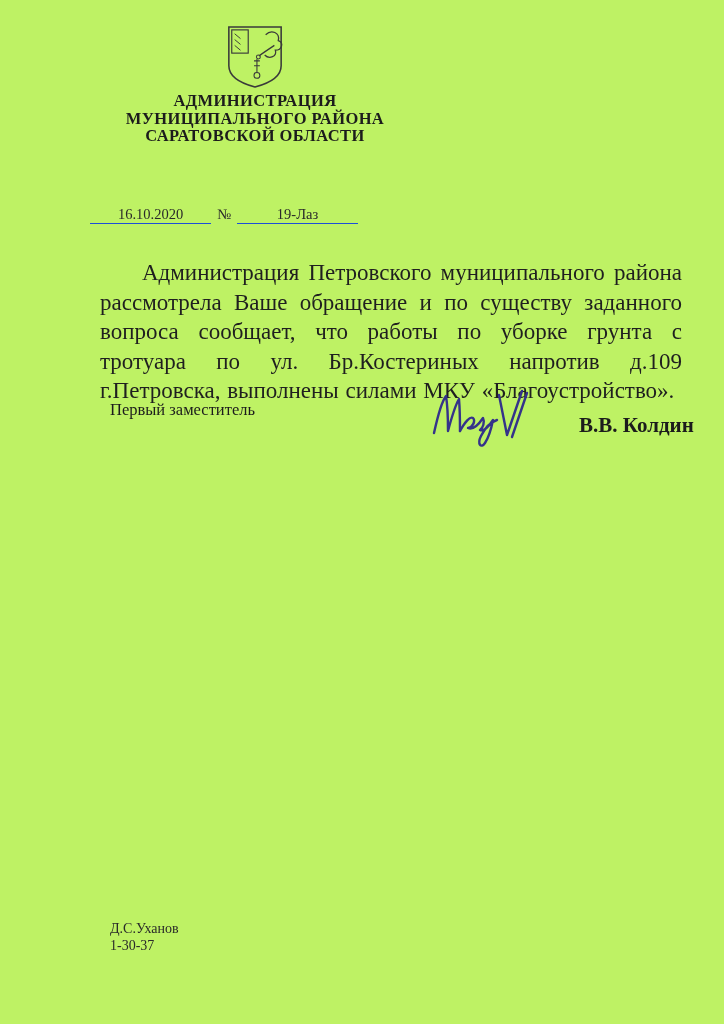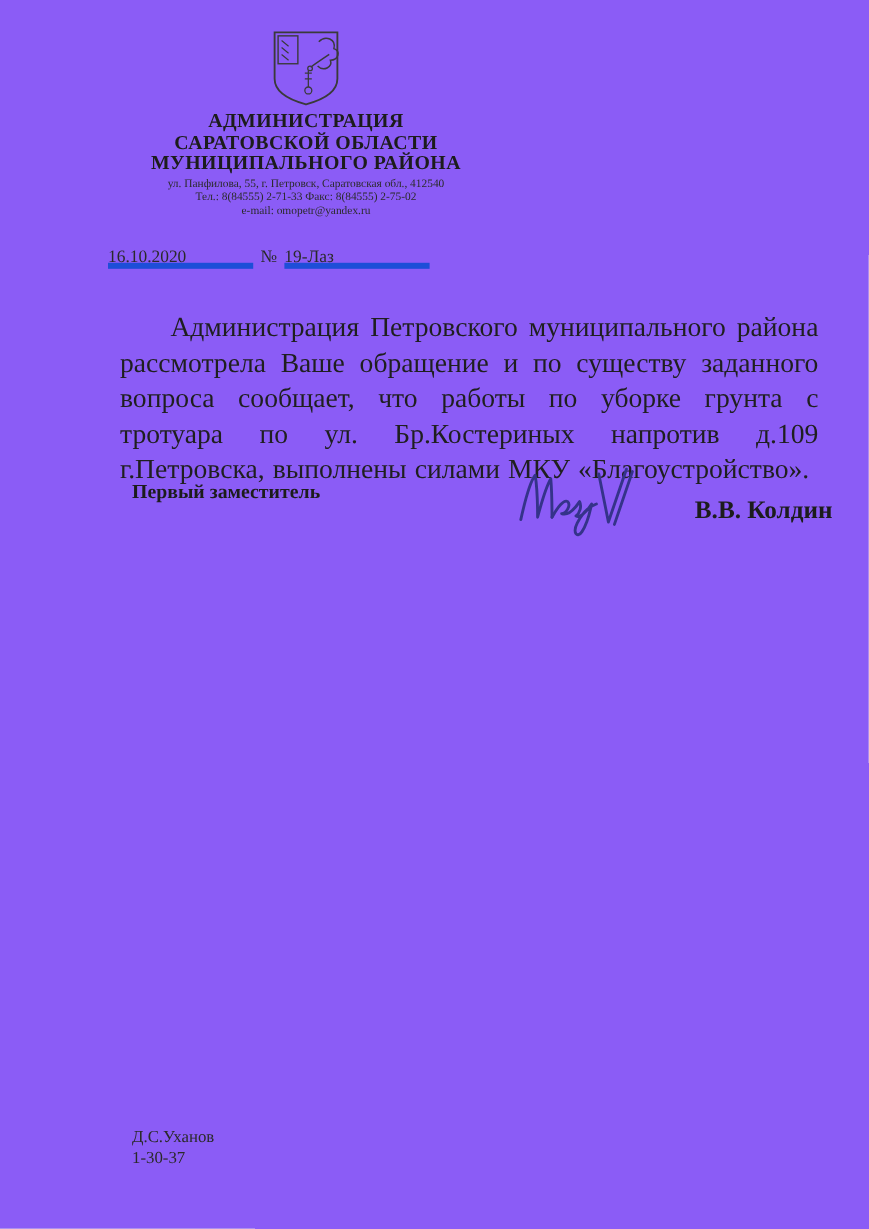--- a/index.html
+++ b/index.html
@@ -1,95 +1,90 @@
 <!DOCTYPE html>
 <html><head>
 <meta charset="utf-8">
 <style>
   * { margin:0; padding:0; box-sizing:border-box; }
   html,body { background:#e8e8e8; }
   .page {
     position:relative;
     width:724px; height:1024px;
     margin:0 auto;
-    background:#8b5cf6;
+    background:#bef264;
     font-family:"Liberation Serif","DejaVu Serif",serif;
     color:#222;
     overflow:hidden;
   }
 
   
   .letterhead {
     position:absolute; top:24px; left:85px; width:340px;
     text-align:center;
   }
   .emblem { display:block; margin:0 auto 2px auto; }
   .org-name { font-weight:bold; font-size:16.5px; line-height:17.5px; letter-spacing:0.4px; color:#1c1c1c; }
   .contacts { margin-top:4px; font-size:9.5px; line-height:11px; color:#2b2b2b; }
 
   
   .refblock {
     position:absolute; top:203px; left:90px; width:268px;
     font-size:14.5px; color:#2a2a2a;
   }
   .refrow { display:flex; align-items:flex-end; height:21px; }
-  .refcell { flex:1; border-bottom:5px solid #1d4ed8; height:20px; line-height:20px; }
+  .refcell { flex:1; border-bottom:1px solid #1d4ed8; text-align:center; height:20px; line-height:20px; }
   .reflabel { padding:0 6px; height:20px; line-height:20px; white-space:nowrap; }
   .reflabel.first { padding-left:0; }
 
   
   .body-par {
     position:absolute; top:258px; left:100px; width:582px;
     font-size:23px; line-height:29.5px;
     text-align:justify; text-indent:42px;
     color:#1f1f1f;
     word-spacing:1px;
   }
 
   
   .sig-title {
     position:absolute; top:399px; left:110px;
-    font-weight:bold; font-size:16.5px; line-height:21.5px; color:#1c1c1c;
+    font-weight:normal; font-size:16.5px; line-height:21.5px; color:#1c1c1c;
   }
   .sig-scribble { position:absolute; top:383px; left:428px; }
   .sig-name {
     position:absolute; top:413px; left:579px;
     font-weight:bold; font-size:21px; color:#1c1c1c;
   }
 
   
   .footer {
     position:absolute; top:921px; left:110px;
-    font-size:14px; line-height:16.5px; color:#2a2a2a;margin-top:20px;
+    font-size:14px; line-height:16.5px; color:#2a2a2a;
   }
 </style>
 </head>
 <body>
 
 <div class="page">
 
   <div class="letterhead">
     <svg class="emblem" width="62" height="66" viewBox="0 0 64 68">
       <path d="M5 3 L59 3 L59 43 C59 54 47 61 32 65 C17 61 5 54 5 43 Z" fill="none" stroke="#3a3a3a" stroke-width="1.6"></path>
       <rect x="8" y="6" width="17" height="24" fill="none" stroke="#3a3a3a" stroke-width="1.2"></rect>
       <path d="M11 10 l6 5 M11 16 l6 5 M11 22 l6 5" fill="none" stroke="#3a3a3a" stroke-width="1"></path>
       <path d="M43 11 C49 5 58 9 56 17 C62 19 60 27 53 27 C55 33 47 37 42 32" fill="none" stroke="#3a3a3a" stroke-width="1.3"></path>
       <path d="M52 22 C46 26 40 30 36 33" fill="none" stroke="#3a3a3a" stroke-width="1.3"></path>
       <circle cx="35.5" cy="34" r="2" fill="none" stroke="#3a3a3a" stroke-width="1.1"></circle>
       <path d="M34 36 L34 50 M31 38 h6 M31 43 h6" fill="none" stroke="#3a3a3a" stroke-width="1.1"></path>
       <circle cx="34" cy="53" r="3" fill="none" stroke="#3a3a3a" stroke-width="1.1"></circle>
     </svg>
     <div class="org-name">АДМИНИСТРАЦИЯ</div>
+    <div class="org-name">МУНИЦИПАЛЬНОГО РАЙОНА</div>
     <div class="org-name">САРАТОВСКОЙ ОБЛАСТИ</div>
-    <div class="org-name">МУНИЦИПАЛЬНОГО РАЙОНА</div>
-    <div class="contacts">
-      <div>ул. Панфилова, 55, г. Петровск, Саратовская обл., 412540</div>
-      <div>Тел.: 8(84555) 2-71-33 Факс: 8(84555) 2-75-02</div>
-      <div>e-mail: omopetr@yandex.ru</div>
-    </div>
   </div>
 
   <div class="refblock">
     <div class="refrow">
       <span class="refcell">16.10.2020</span>
       <span class="reflabel">№</span>
       <span class="refcell">19-Лаз</span>
     </div>
   </div>
 

